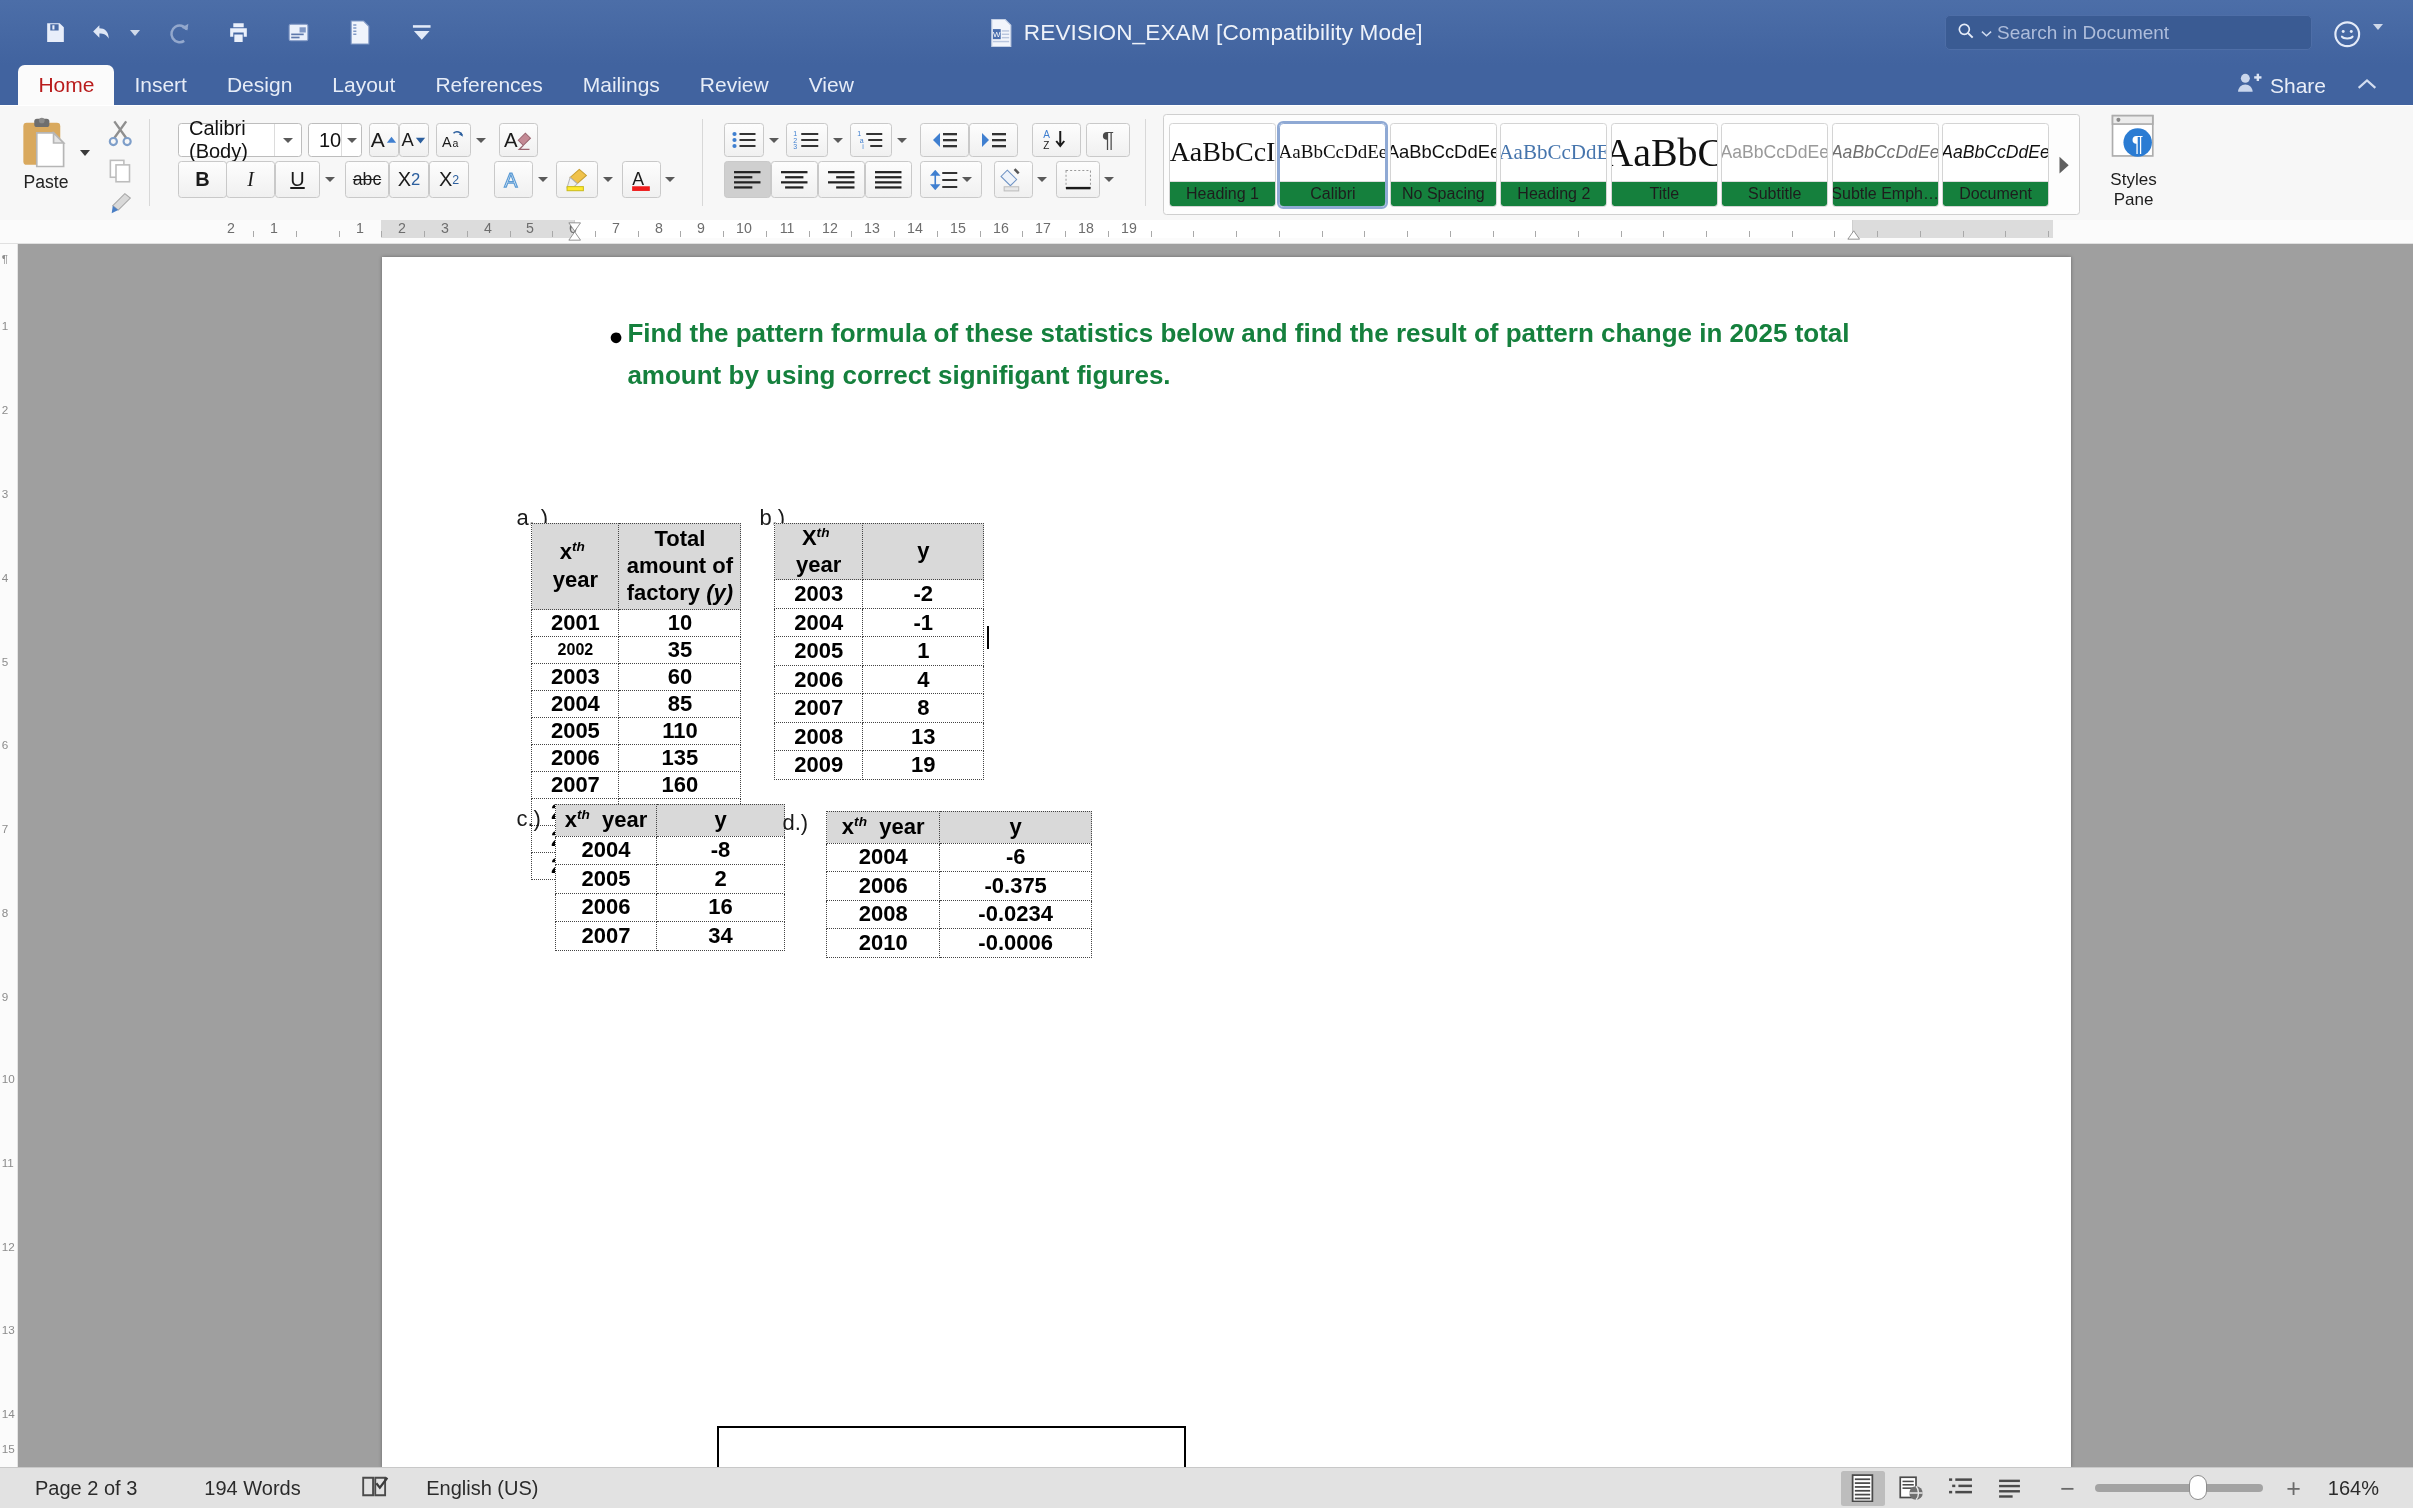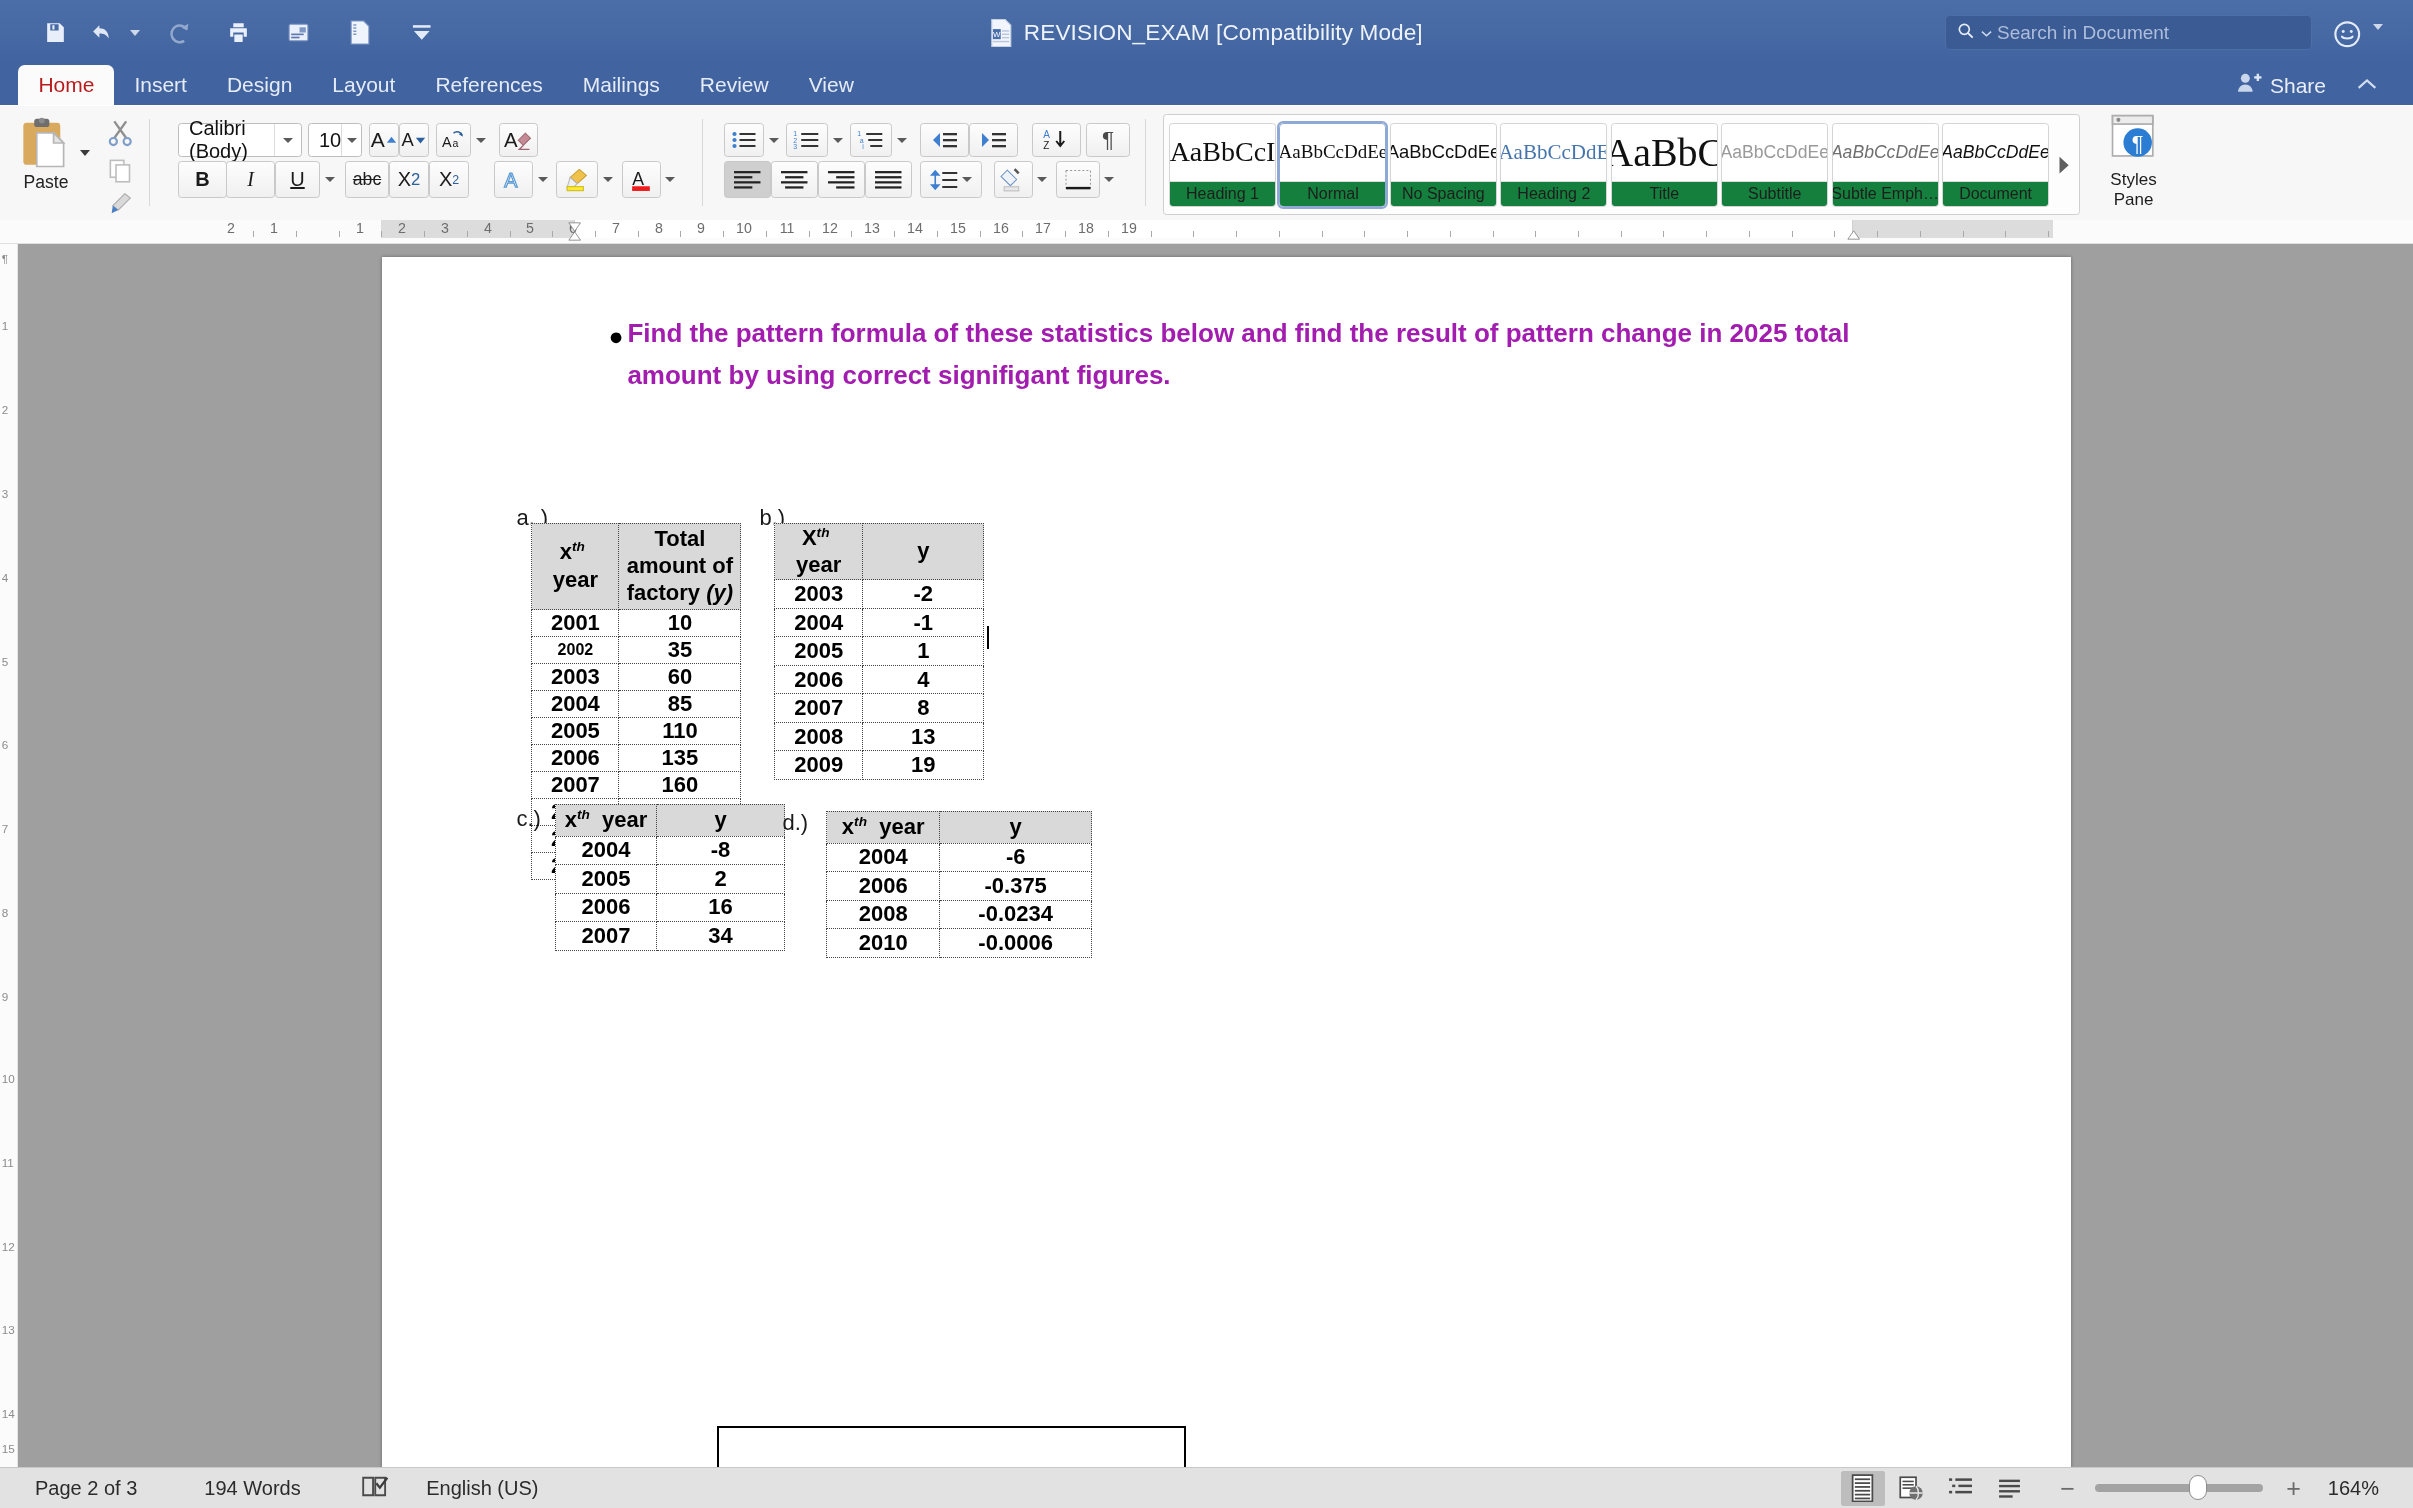--- a/index.html
+++ b/index.html
@@ -146,21 +146,21 @@
     position: absolute; left: 18.4px; top: 244px; width: 2395px; height: 1224px;
     background: #9f9f9f;
   }
   .page {
     position: absolute; left: 364px; top: 12.6px; width: 1689px; height: 1211px;
     background: #fff; box-shadow: 0 0 3.4px rgba(0,0,0,.35);
   }
   .para {
     position: absolute; left: 245px; top: 55px; width: 1274px;
     font-family: "Liberation Sans", sans-serif;
-    font-weight: bold; font-size: 26px; color: #a21caf; line-height: 1.63;
+    font-weight: bold; font-size: 26px; color: #15803d; line-height: 1.63;
   }
   .bullet { position: absolute; left: 226px; top: 65px; font-size: 25px; }
 
   .lbl { position: absolute; font-size: 22px; color: #1a1a1a; }
 
   table.wt { position: absolute; border-collapse: collapse; background: #fff; }
   table.wt td, table.wt th {
     border: 1.7px dotted #444; font-weight: bold; color: #000;
     text-align: center; font-family: "Liberation Sans", sans-serif;
   }
@@ -585,21 +585,21 @@
       </div>
     <div class="sep" style="left:1145px;"></div>
 
     <div class="gallery">
       <div class="sitem">
         <div class="sprev" style="font-family:'Liberation Serif',serif;font-size:28px;color:#111;">AaBbCcI</div>
         <div class="sname">Heading 1</div>
       </div>
       <div class="sitem sel">
         <div class="sprev" style="font-family:'Liberation Serif',serif;font-size:19px;color:#111;">AaBbCcDdEe</div>
-        <div class="sname">Normal</div>
+        <div class="sname">Calibri</div>
       </div>
       <div class="sitem">
         <div class="sprev" style="font-size:18.4px;color:#111;">AaBbCcDdEe</div>
         <div class="sname">No Spacing</div>
       </div>
       <div class="sitem">
         <div class="sprev" style="font-family:'Liberation Serif',serif;font-size:21px;color:#4675ad;">AaBbCcDdE</div>
         <div class="sname">Heading 2</div>
       </div>
       <div class="sitem">

